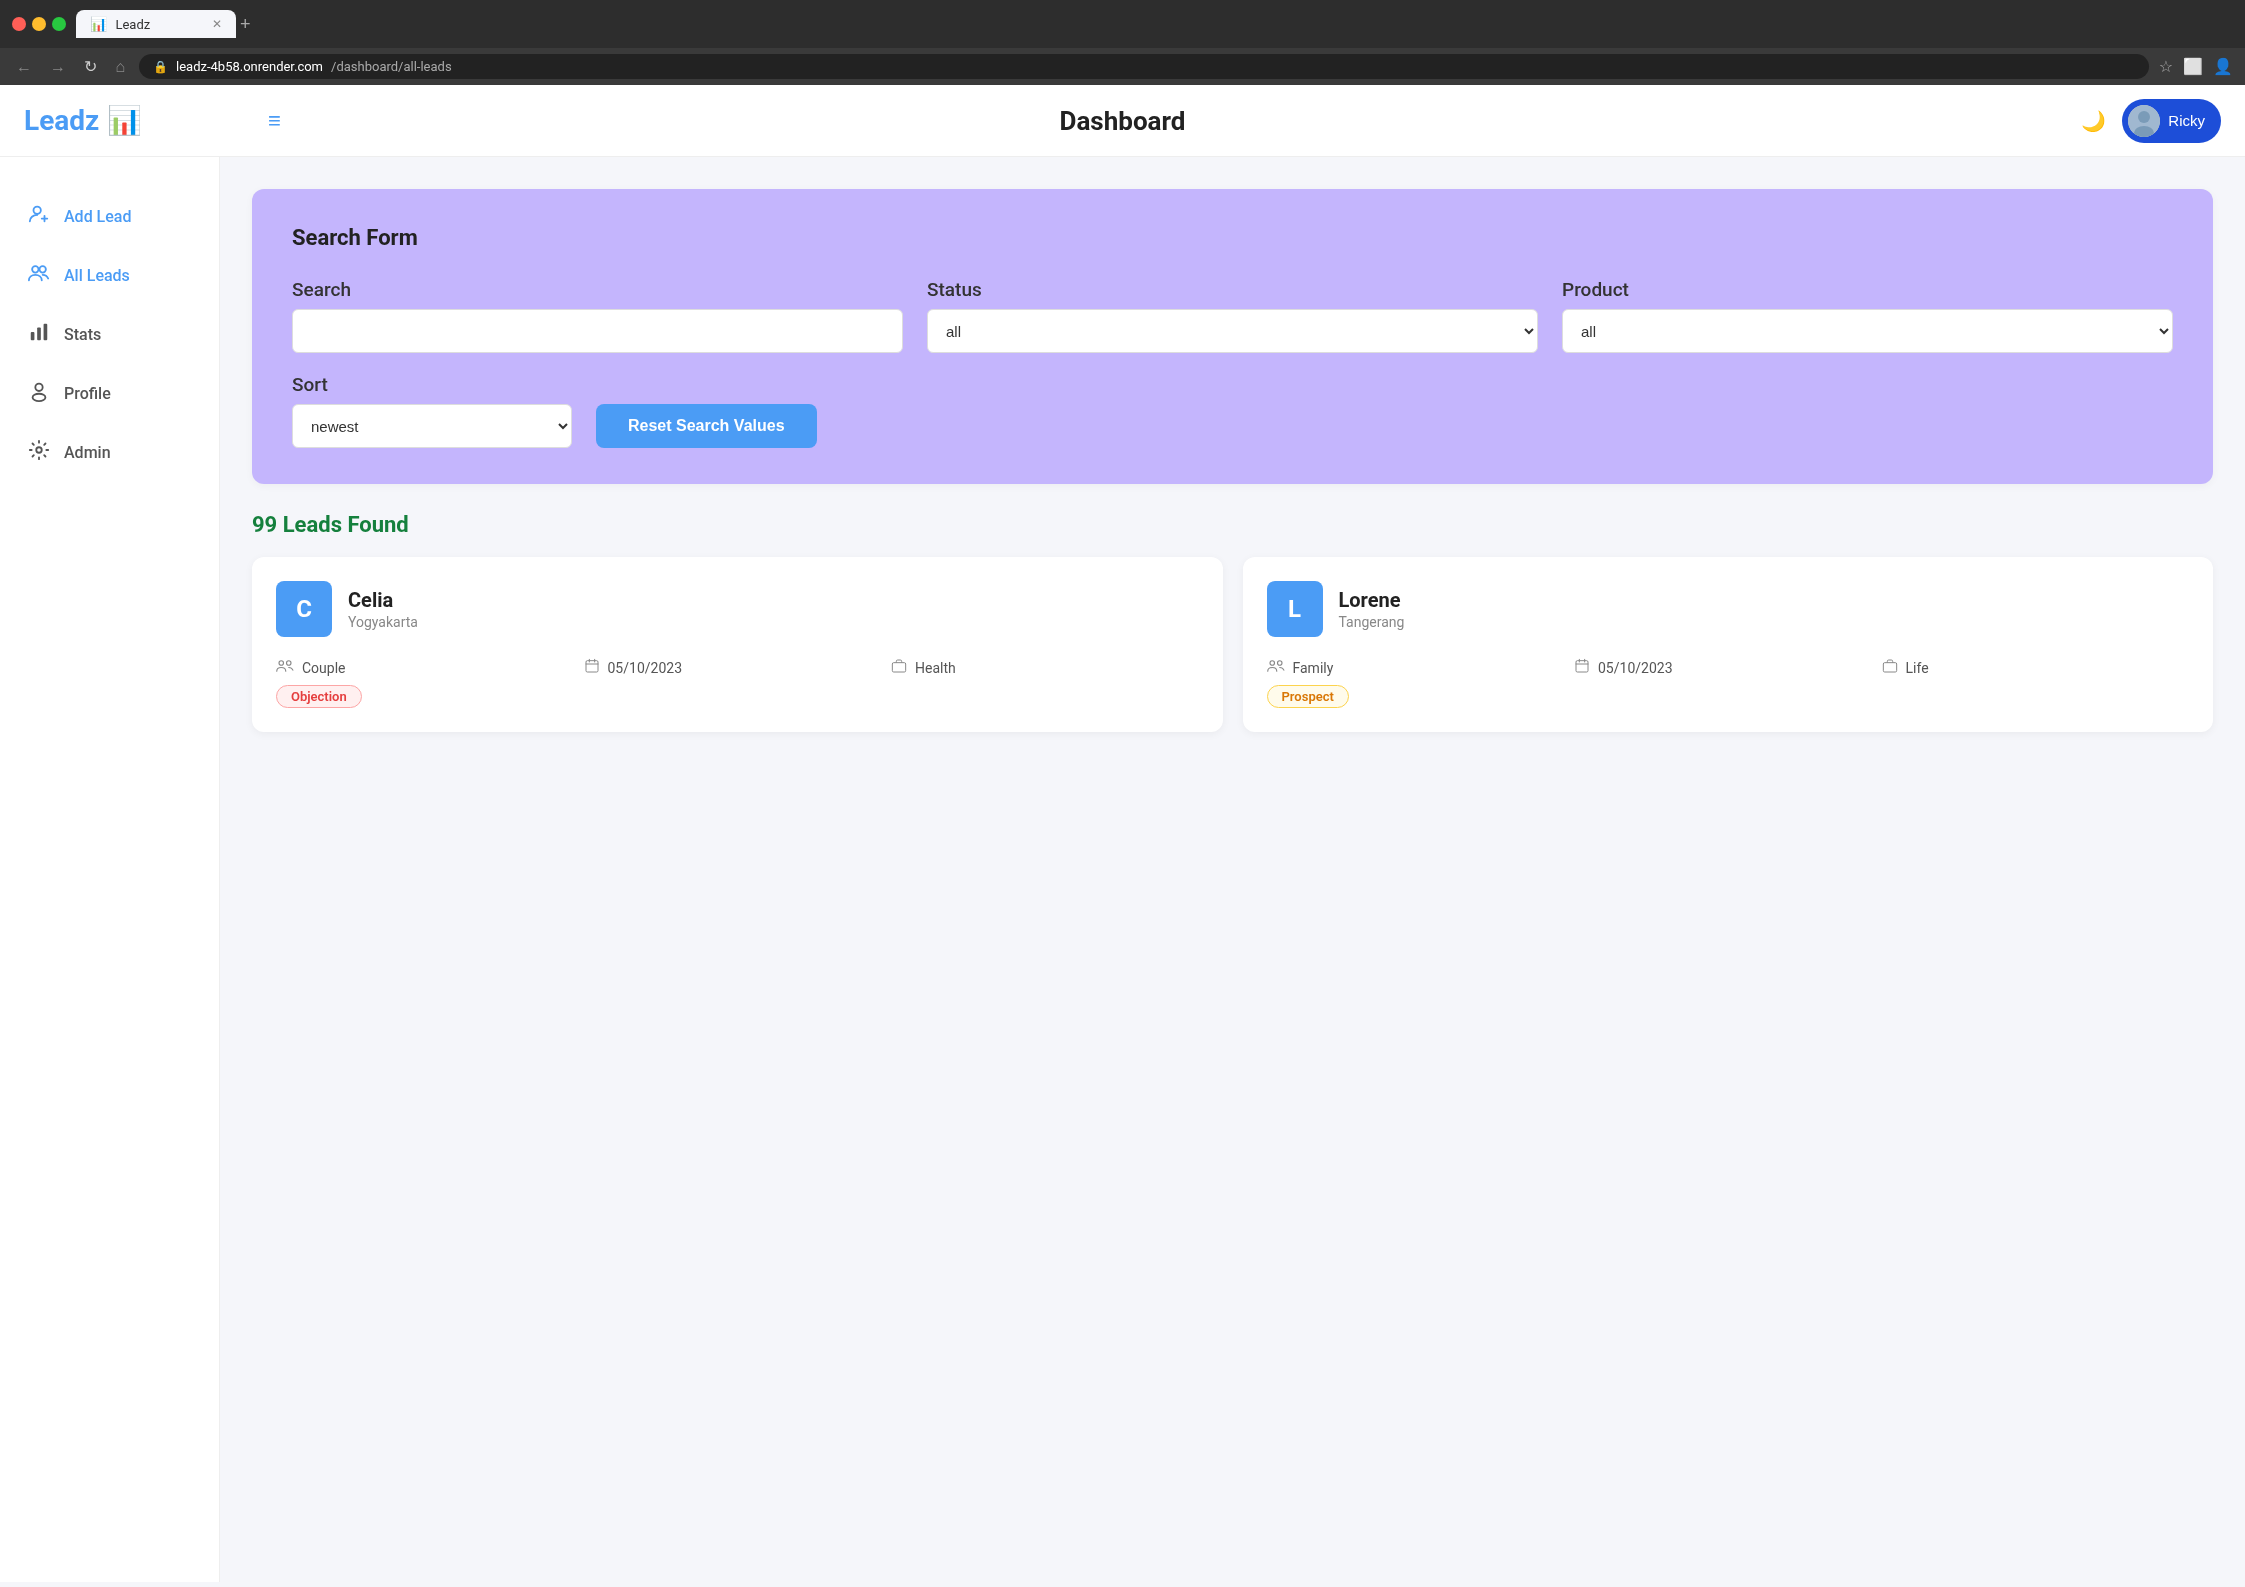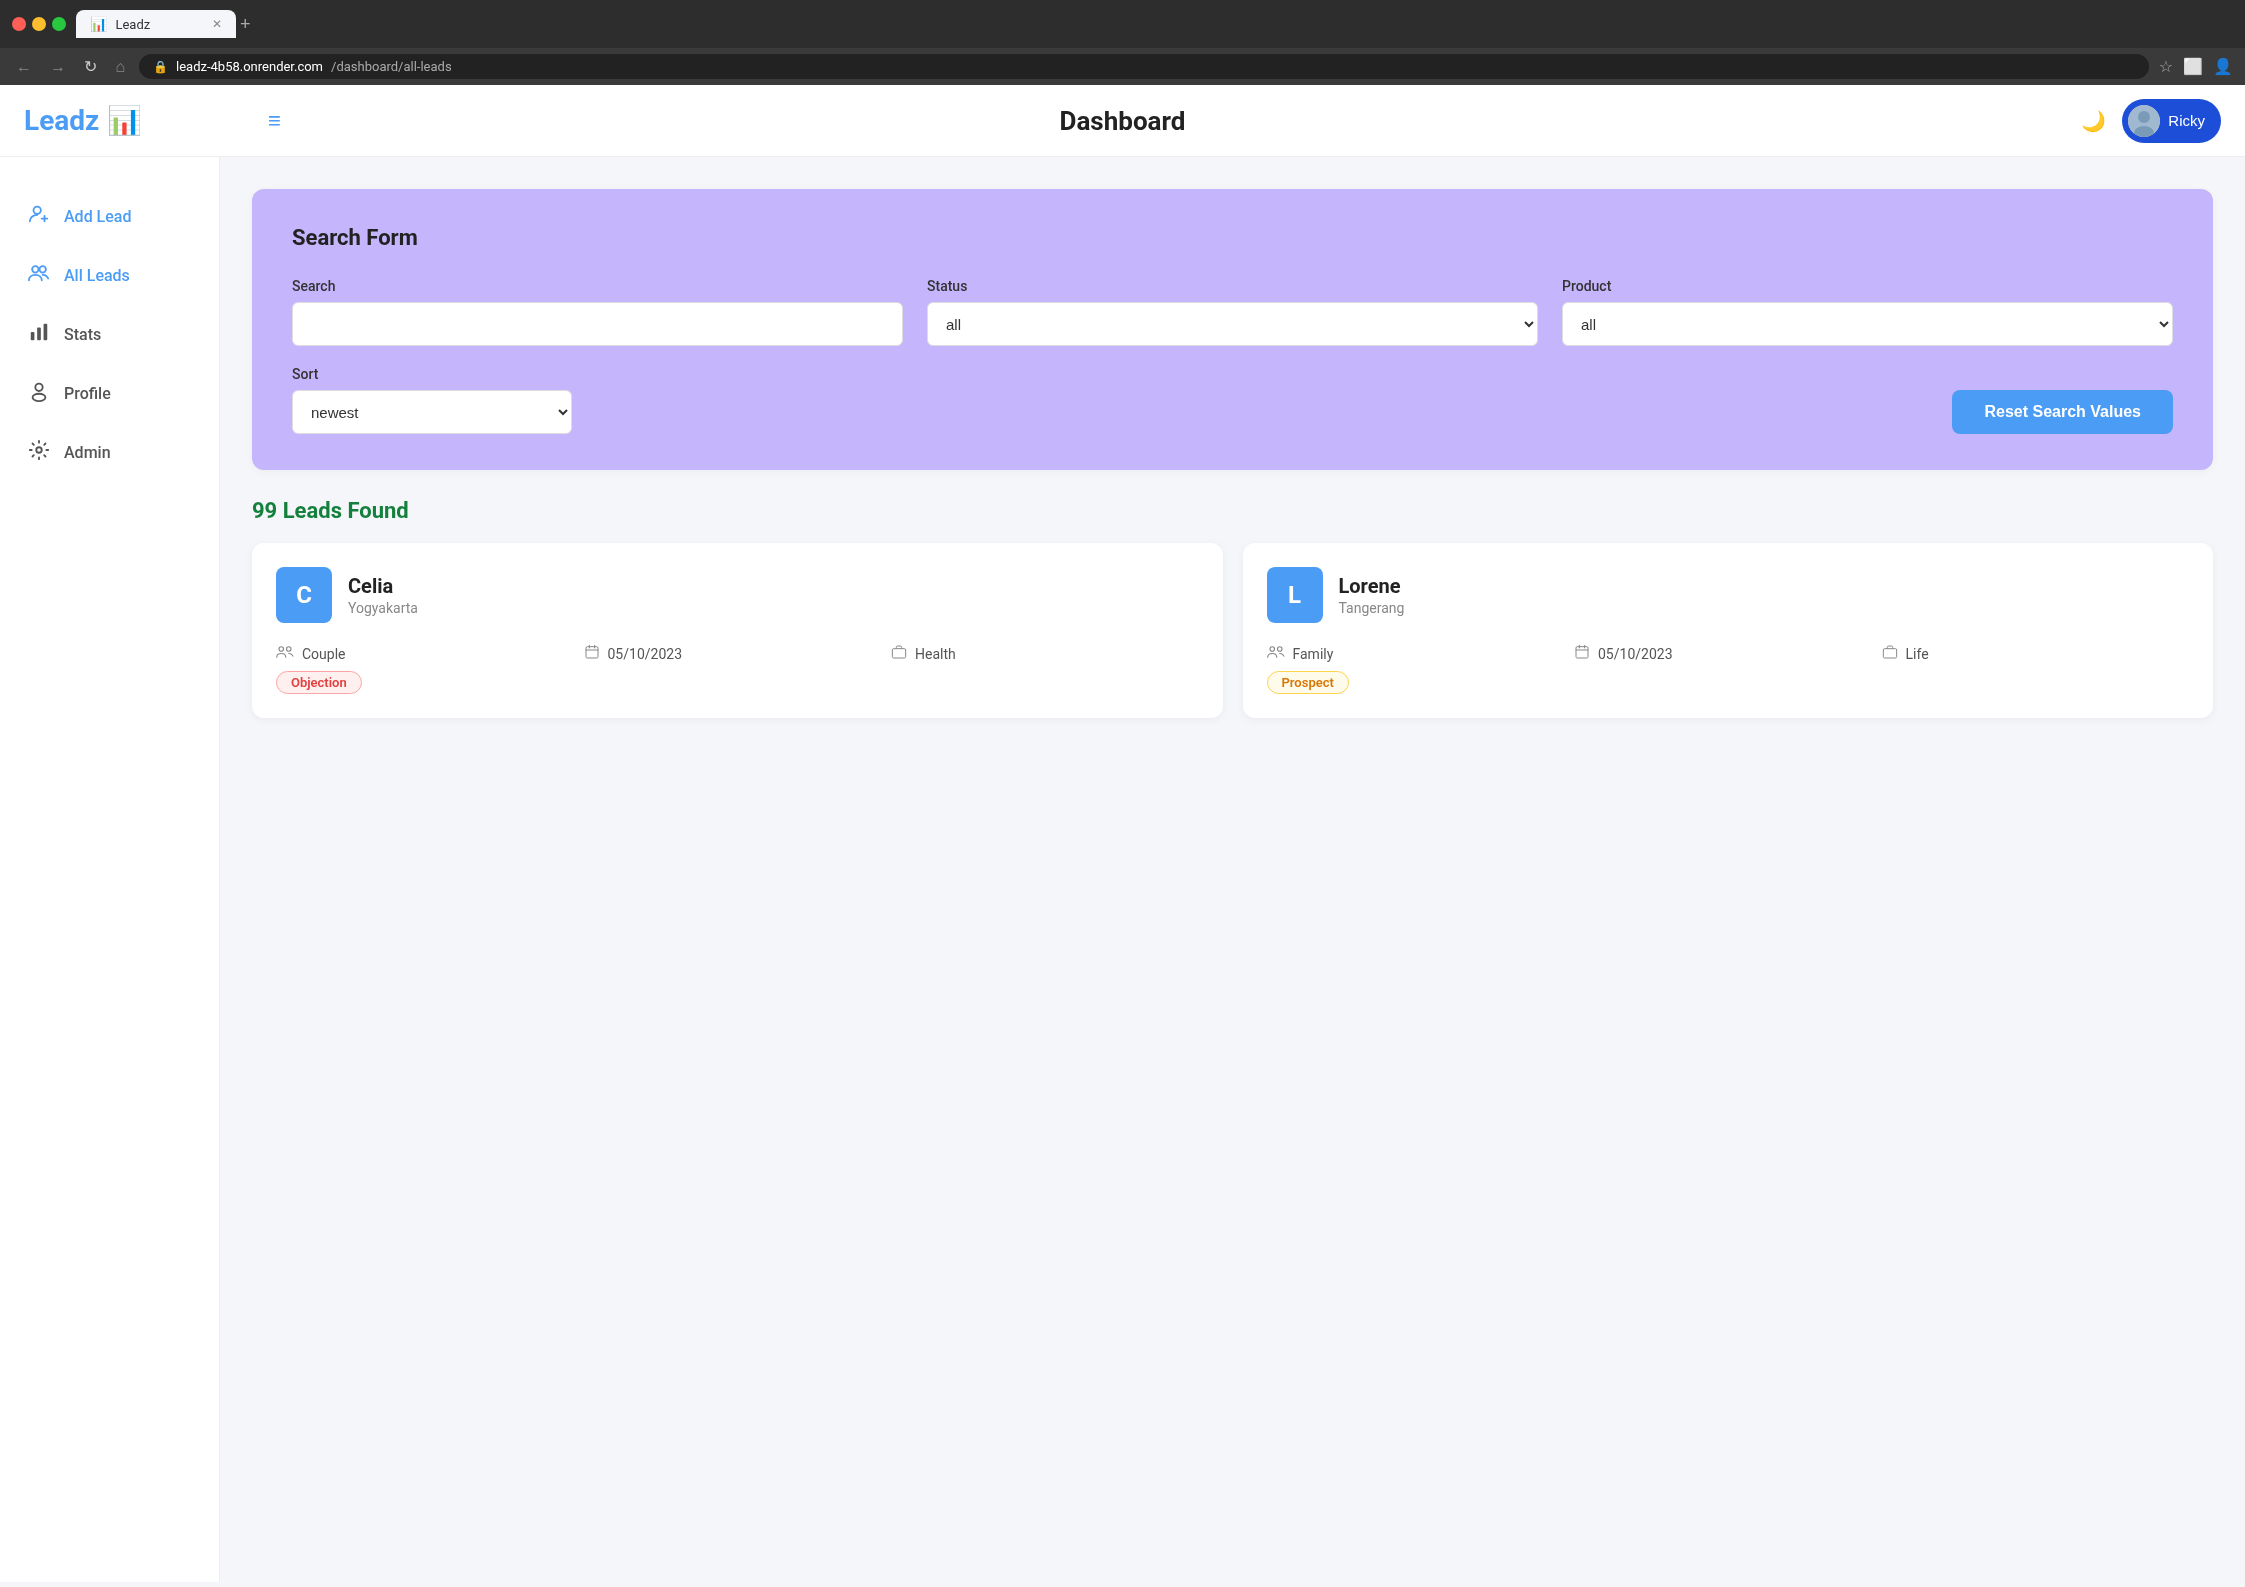--- a/index.html
+++ b/index.html
@@ -156,33 +156,33 @@
       font-weight: 700;
       color: #222;
       margin-bottom: 28px;
     }
     .form-row {
       display: flex;
       gap: 24px;
       margin-bottom: 20px;
     }
     .form-group { display: flex; flex-direction: column; gap: 8px; flex: 1; }
-    .form-group label { font-size: 14px; color: #333; font-weight: 500; }
+    .form-group label { font-size: 19px; color: #333; font-weight: 500; }
     .form-group input,
     .form-group select {
       border: 1px solid #ddd;
       border-radius: 6px;
       padding: 10px 14px;
       font-size: 15px;
       color: #333;
       background: #fff;
       outline: none;
       height: 44px;
     }
-    .form-row-2 { display: flex; gap: 24px; align-items: flex-end; justify-content: space-between; }
+    .form-row-2 { display: flex; gap: 24px; align-items: flex-end; }
     .reset-btn {
       background: #4b9cf5;
       color: #fff;
       border: none;
       border-radius: 8px;
       padding: 10px 32px;
       font-size: 16px;
       font-weight: 600;
       cursor: pointer;
       height: 44px;

